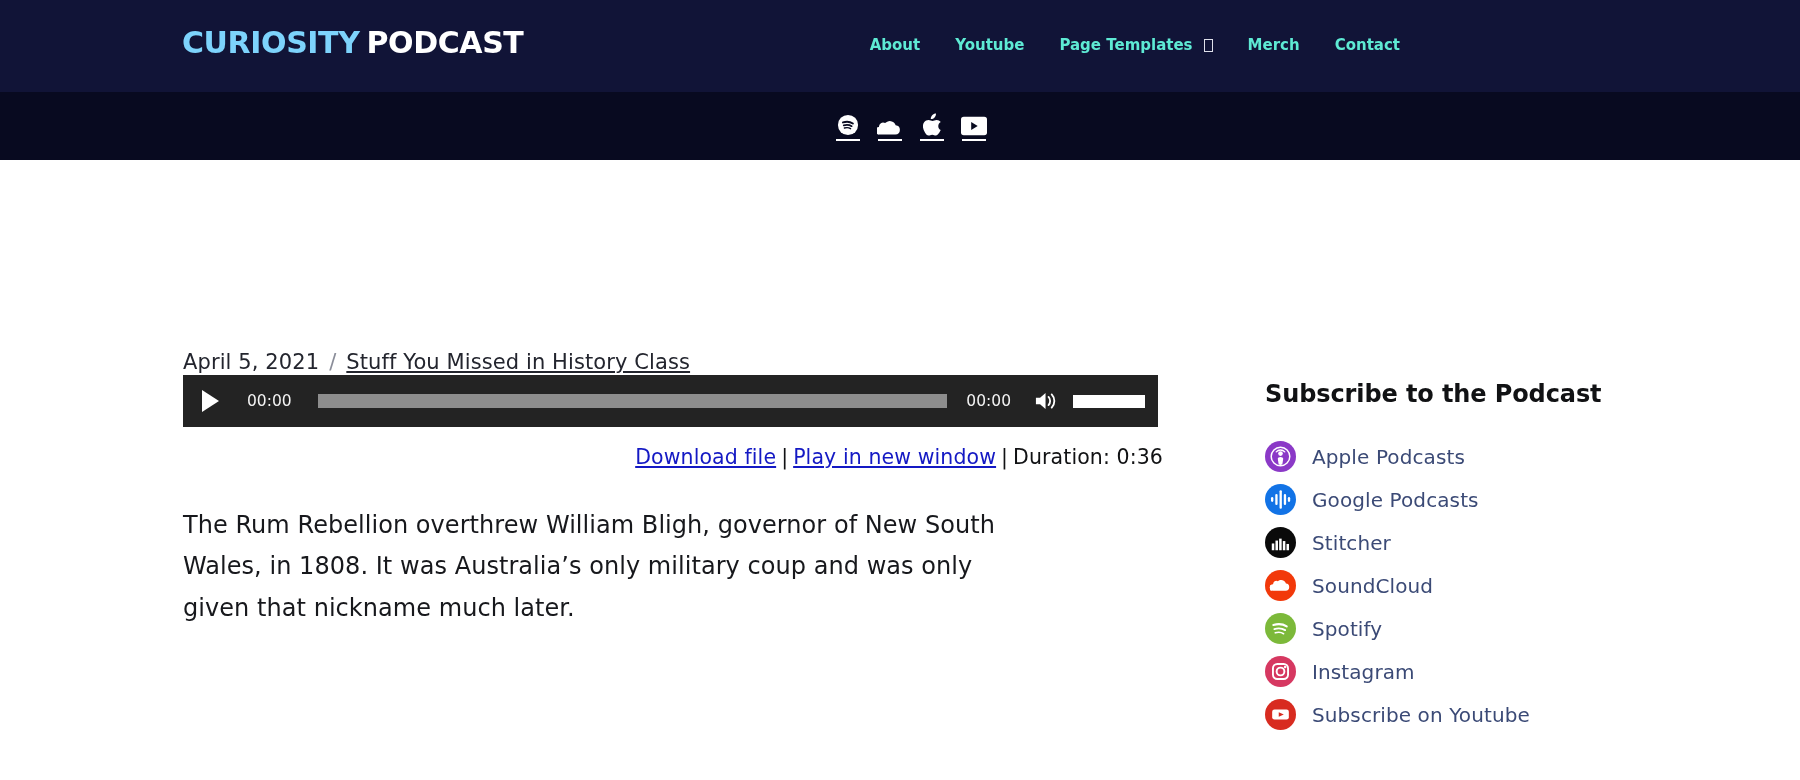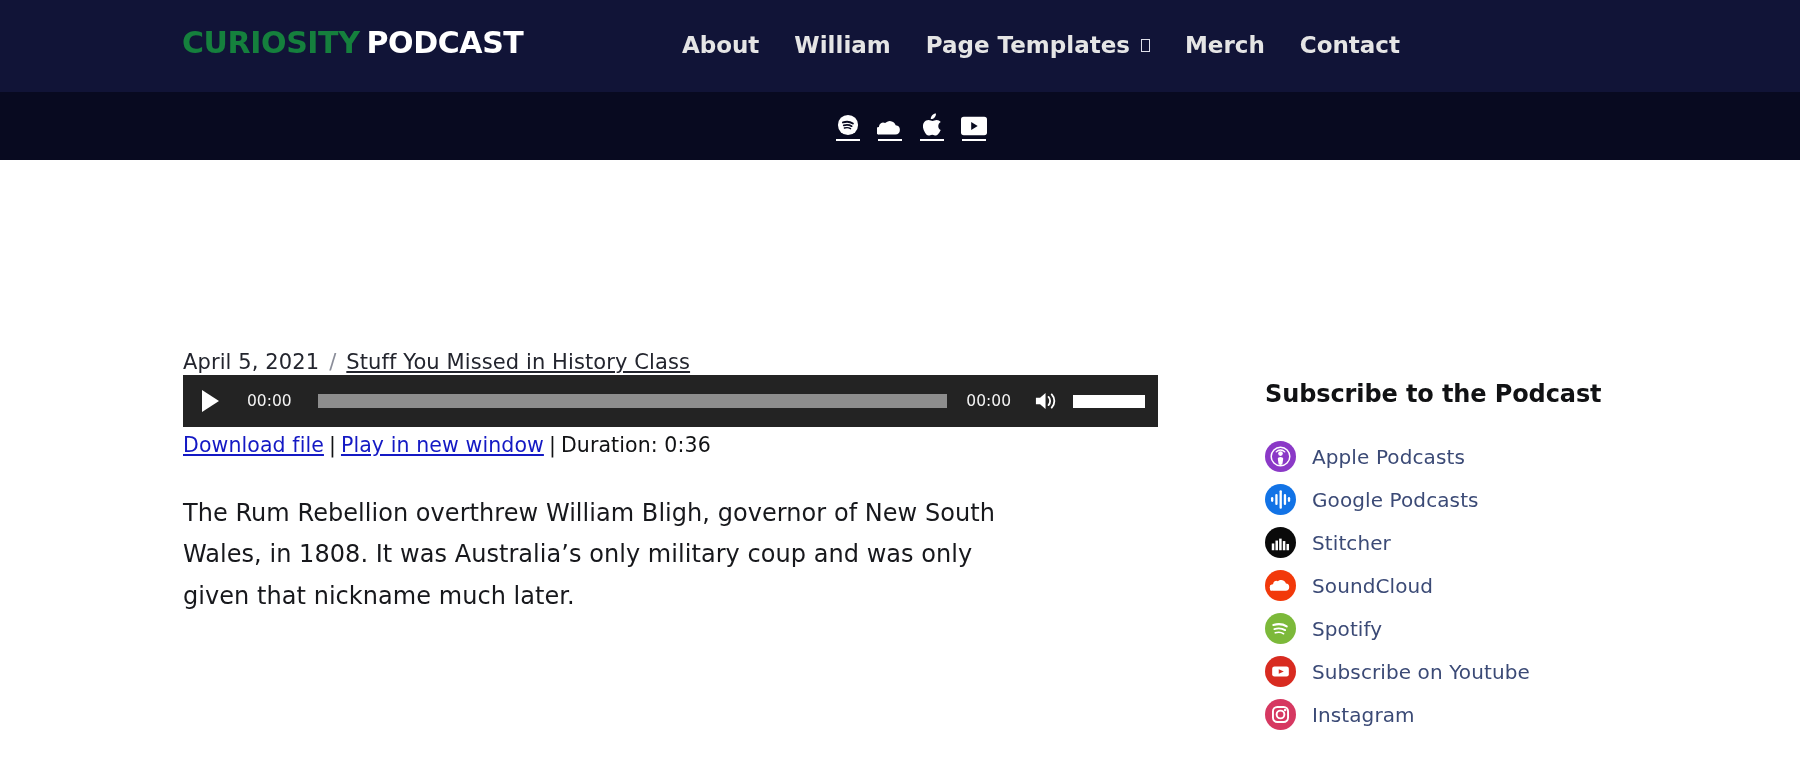--- a/index.html
+++ b/index.html
@@ -27,34 +27,34 @@
   .brand {
     position: absolute;
     left: 182px;
     top: 28px;
     font-size: 30px;
     font-weight: bold;
     letter-spacing: -0.4px;
     line-height: 1;
     white-space: nowrap;
   }
-  .brand .b-curiosity { color: #15803d; }
+  .brand .b-curiosity { color: #7dd3fc; }
   .brand .b-podcast { color: #ffffff; margin-left: 7px; }
 
   .main-nav {
     position: absolute;
     right: 400px;
     top: 33px;
     display: flex;
     align-items: center;
     gap: 0;
   }
   .nav-item {
-    color: #e5e5e5;
-    font-size: 23px;
+    color: #5eead4;
+    font-size: 15px;
     font-weight: bold;
     margin-left: 35px;
     white-space: nowrap;
     cursor: pointer;
     line-height: 24px;
     display: flex;
     align-items: center;
   }
   .nav-item:first-child { margin-left: 0; }
   .tofu {
@@ -189,25 +189,26 @@
     width: 72px;
     height: 13px;
     background: #ffffff;
     margin-left: 14px;
     flex: none;
     cursor: pointer;
   }
 
   
   .player-links {
-    margin-top: 2px;
+    margin-top: 14px;
     font-size: 20.5px;
     color: #111214;
     line-height: 1.65;
     letter-spacing: 0.1px;
+    text-align: right;
   }
   .player-links a {
     color: #1419c4;
     text-decoration: underline;
     cursor: pointer;
   }
   .pl-pipe { color: #111214; margin: 0 5px; }
 
   .post-body {
     margin-top: 30px;
@@ -268,21 +269,21 @@
 <header class="site-header">
   <div class="brand">
     <span class="b-curiosity">CURIOSITY</span><span class="b-podcast">PODCAST</span>
   </div>
 
   <nav class="main-nav">
     <div class="nav-item">
       <span>About</span>
     </div>
     <div class="nav-item">
-      <span>William</span>
+      <span>Youtube</span>
     </div>
     <div class="nav-item">
       <span>Page Templates</span>
       <span class="tofu"></span>
     </div>
     <div class="nav-item">
       <span>Merch</span>
     </div>
     <div class="nav-item">
       <span>Contact</span>
@@ -423,36 +424,36 @@
           <svg width="31" height="31" viewBox="0 0 32 32" aria-hidden="true">
             <path d="M8.6 12.4c4.6-1.4 10-1 13.8 1.4" stroke="#ffffff" stroke-width="2.2" fill="none" stroke-linecap="round"></path>
             <path d="M9.6 16.6c3.8-1.1 8.1-0.8 11.2 1.1" stroke="#ffffff" stroke-width="1.9" fill="none" stroke-linecap="round"></path>
             <path d="M10.6 20.5c3-0.9 6.3-0.6 8.6 0.9" stroke="#ffffff" stroke-width="1.6" fill="none" stroke-linecap="round"></path>
           </svg>
         </span>
         <span class="lbl">Spotify</span>
       </li>
 
       <li class="sub-item">
-        <span class="badge" style="background:#d82b20">
-          <svg width="31" height="31" viewBox="0 0 32 32" aria-hidden="true">
-            <rect x="7.4" y="10.8" width="17.2" height="10.4" rx="2.4" fill="#ffffff"></rect>
-            <path d="M14.2 13.6l5.2 2.4-5.2 2.4z" fill="#d82b20"></path>
-          </svg>
-        </span>
-        <span class="lbl">Subscribe on Youtube</span>
-      </li>
-
-      <li class="sub-item">
         <span class="badge" style="background:#d63861">
           <svg width="31" height="31" viewBox="0 0 32 32" aria-hidden="true">
             <rect x="8.2" y="8.2" width="15.6" height="15.6" rx="4.6" fill="none" stroke="#ffffff" stroke-width="2"></rect>
             <circle cx="16" cy="16" r="4" fill="none" stroke="#ffffff" stroke-width="2"></circle>
             <circle cx="20.8" cy="11.3" r="1.3" fill="#ffffff"></circle>
           </svg>
         </span>
         <span class="lbl">Instagram</span>
       </li>
 
+      <li class="sub-item">
+        <span class="badge" style="background:#d82b20">
+          <svg width="31" height="31" viewBox="0 0 32 32" aria-hidden="true">
+            <rect x="7.4" y="10.8" width="17.2" height="10.4" rx="2.4" fill="#ffffff"></rect>
+            <path d="M14.2 13.6l5.2 2.4-5.2 2.4z" fill="#d82b20"></path>
+          </svg>
+        </span>
+        <span class="lbl">Subscribe on Youtube</span>
+      </li>
+
     </ul>
   </aside>
 
 </div>
 
 </body></html>

